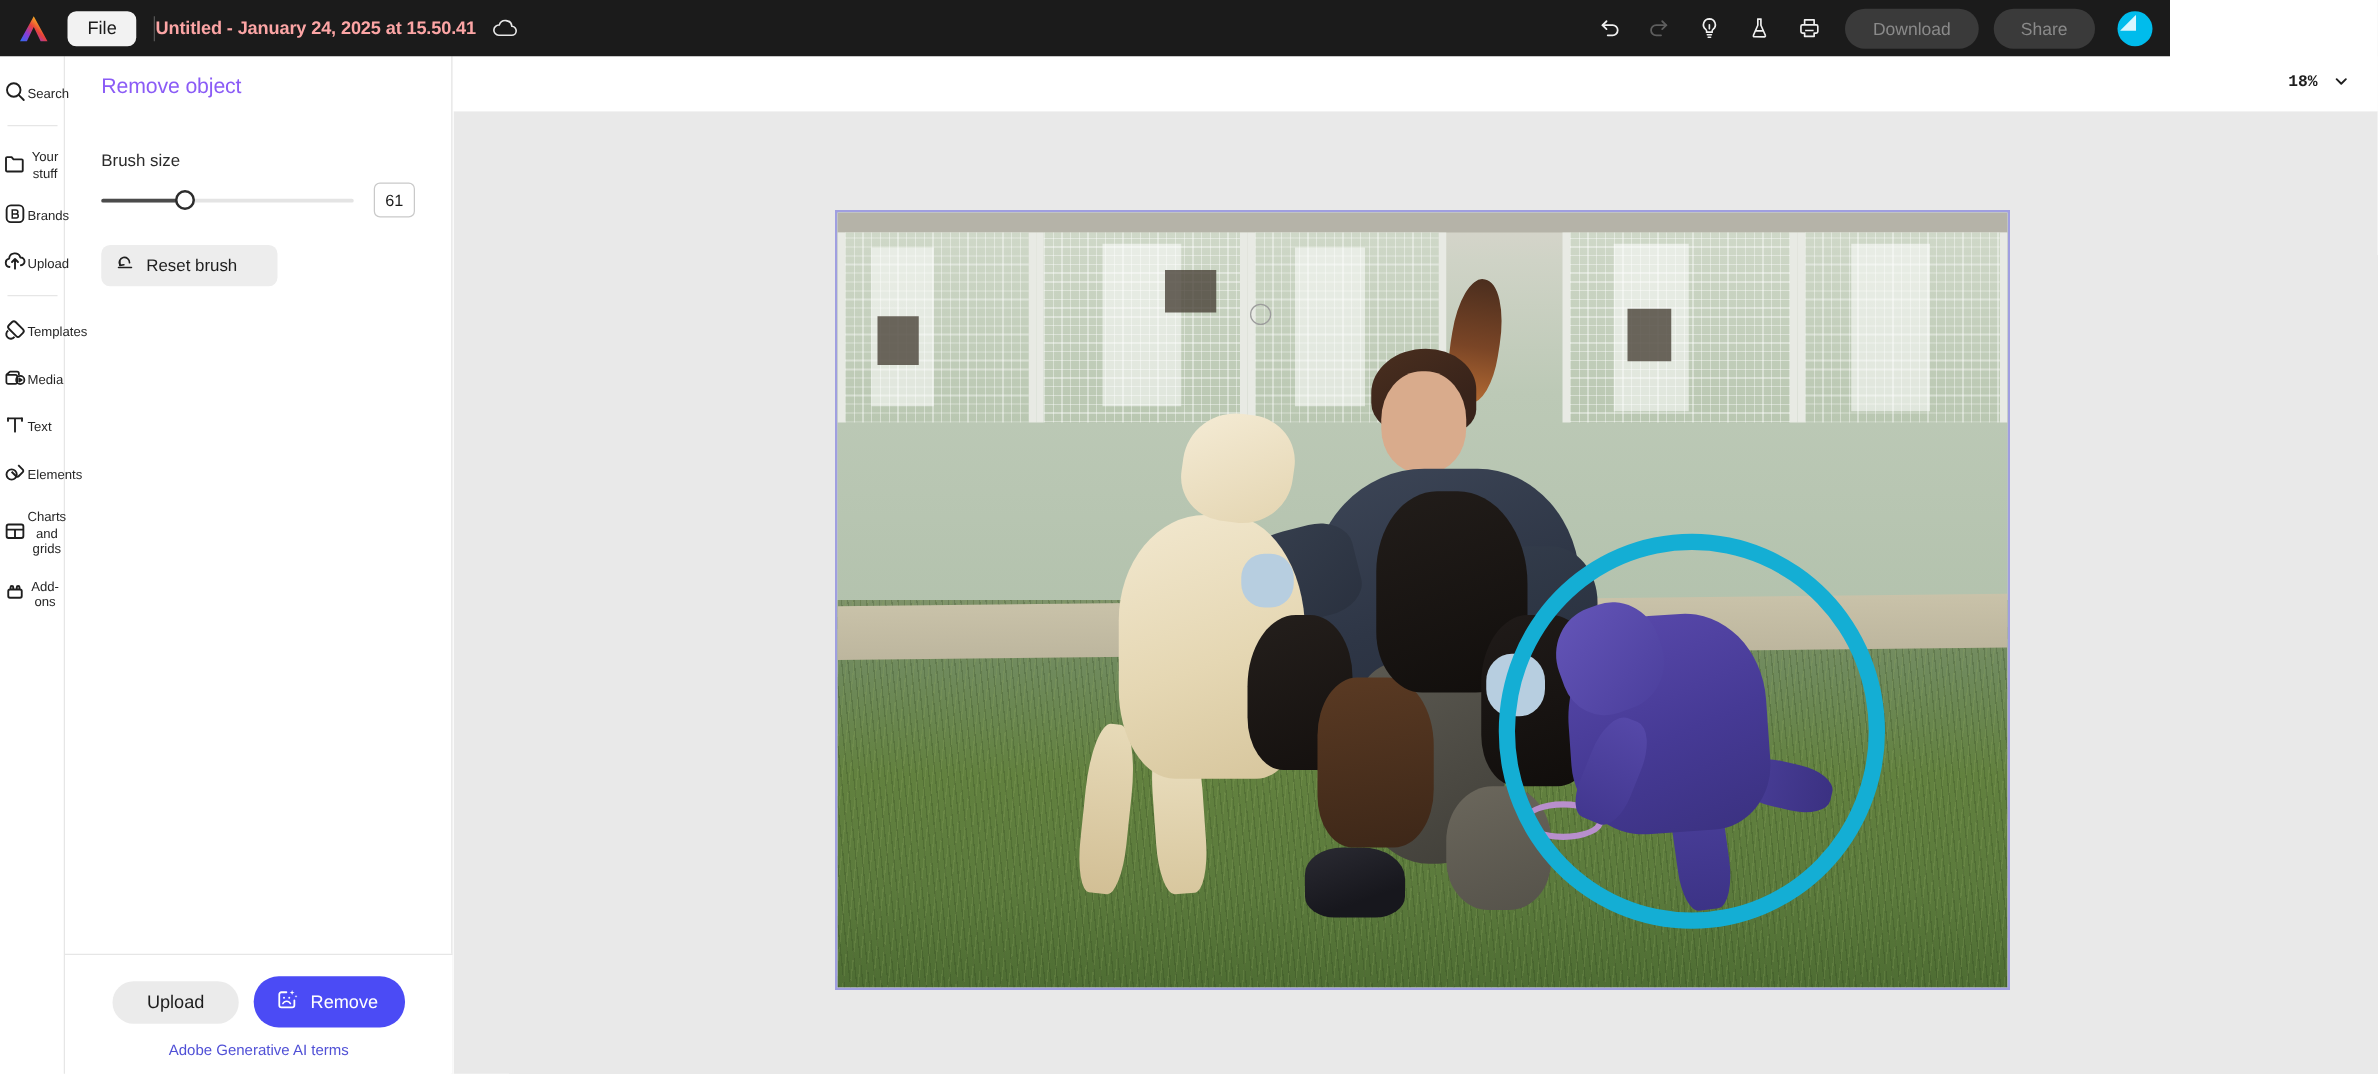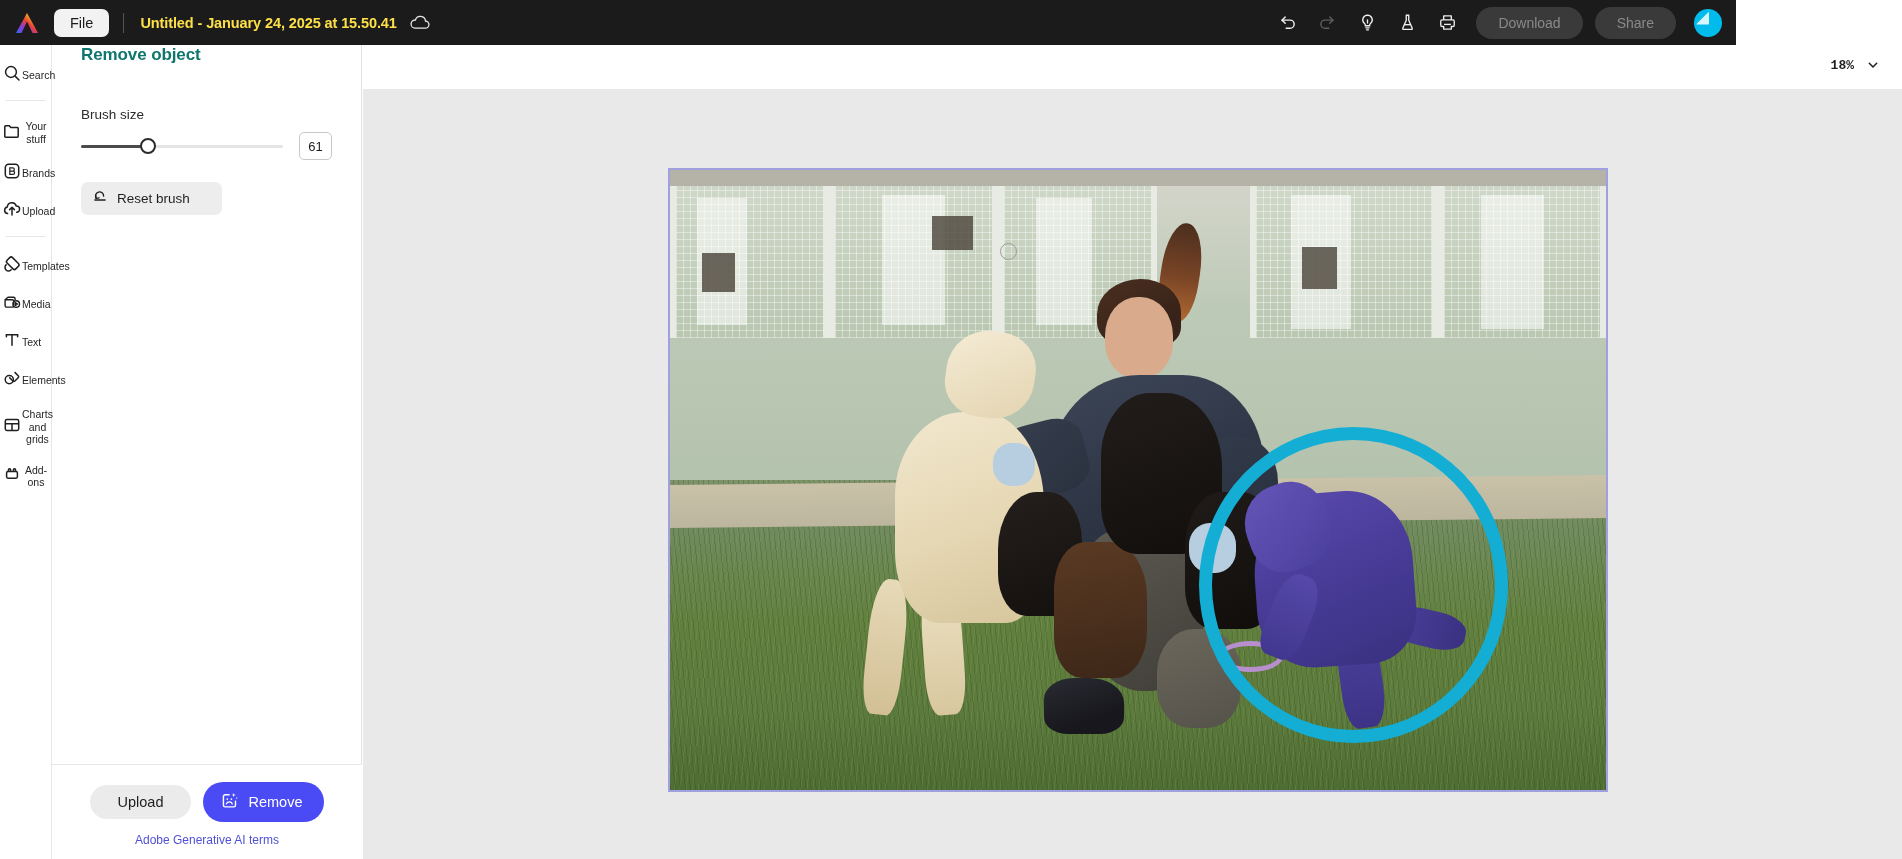--- a/index.html
+++ b/index.html
@@ -23,22 +23,22 @@
     margin-left: 12px;
     background: #f2f2f2; color: #1b1b1b;
     border-radius: 7px;
     font-size: 14.5px;
     padding: 6px 16px;
     cursor: pointer;
     font-weight: 400;
   }
   .tb-divider { width:1px; height:20px; background:#545454; margin-left:14px; }
   .doc-title {
-    margin-left: 16px;
-    color: #fde047; font-size: 14.5px; font-weight: 700;
+    margin-left: 0;
+    color: #fca5a5; font-size: 14.5px; font-weight: 700;
     letter-spacing: -0.1px;
     white-space: nowrap;
   }
   .cloud-icon { margin-left: 12px; display:flex; align-items:center; }
   .topbar-right {
     margin-left: auto; display: flex; align-items: center; gap: 6px; margin-right: 14px;
   }
   .tb-icon {
     width: 34px; height: 34px; border-radius: 6px;
     display: flex; align-items: center; justify-content: center;
@@ -88,22 +88,22 @@
 
   
   .panel {
     position: absolute; top: 45px; left: 52px;
     width: 310px; height: 814px;
     background: #ffffff;
     border-right: 1px solid #e3e3e3;
     z-index: 30;
   }
   .panel-title {
-    font-size: 17px; font-weight: 700; color: #0f766e;
-    padding: 0 0 0 29px;
+    font-size: 17px; font-weight: 400; color: #8b5cf6;
+    padding: 14px 0 0 29px;
     letter-spacing: -0.1px;
   }
   .panel-body { padding: 0 29px; margin-top: 42px; }
   .field-label { font-size: 13.5px; color: #2b2b2b; margin-bottom: 10px; }
   .slider-row { display:flex; align-items:center; gap: 16px; }
   .slider {
     position: relative; flex: 1; height: 18px; display:flex; align-items:center;
     cursor: pointer;
   }
   .slider-track {

